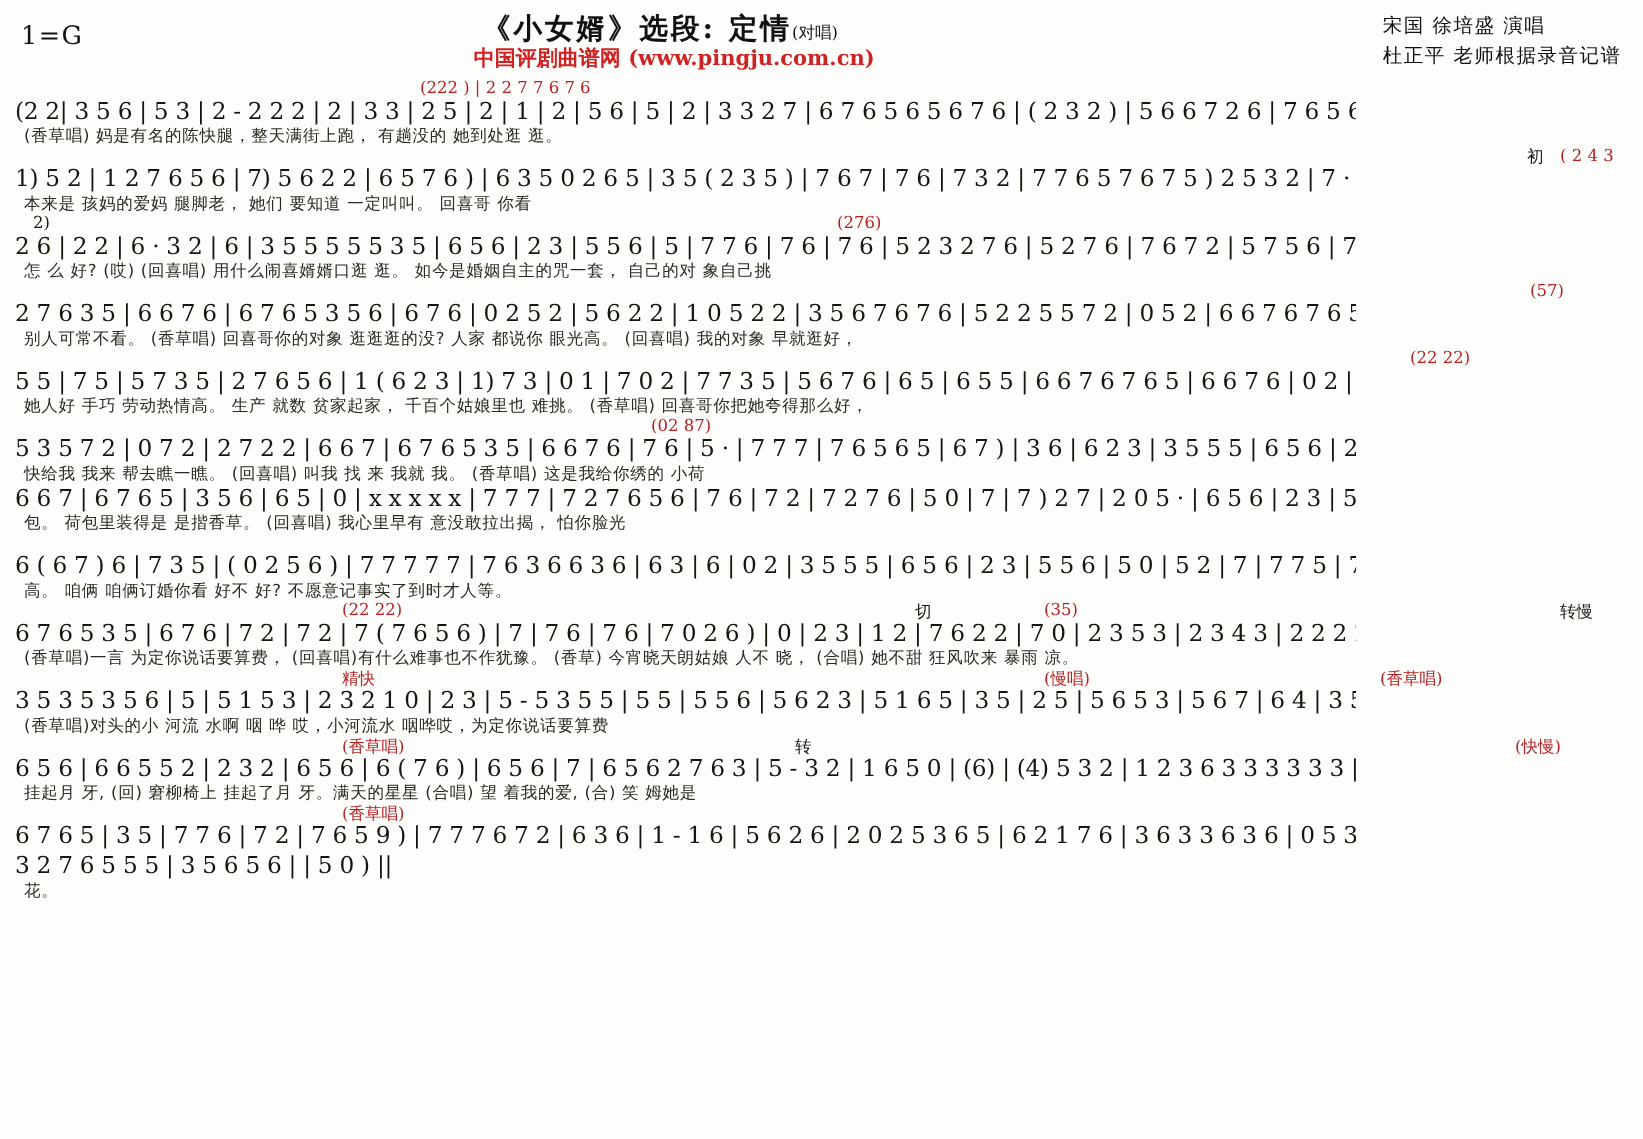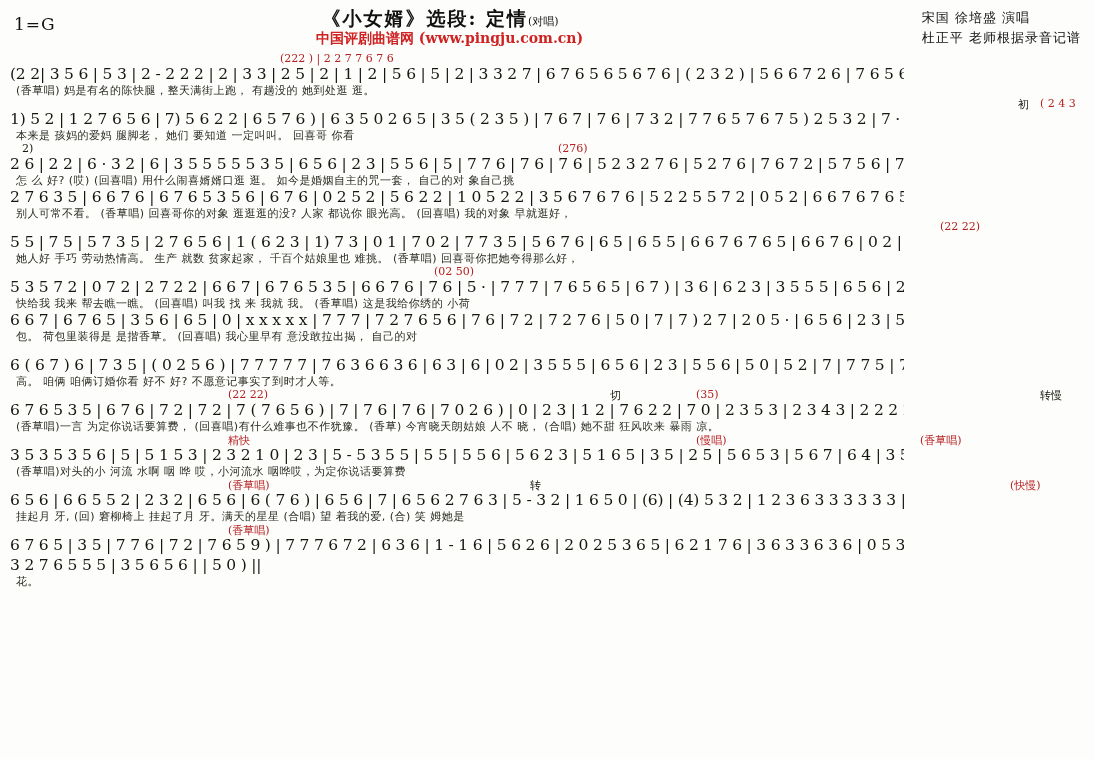--- a/index.html
+++ b/index.html
@@ -158,43 +158,46 @@
     <div class="line">
       <div class="marks">
         <span class="mark ink" style="left:12px">2)</span>
         <span class="mark" style="left:548px">(276)</span>
       </div>
       <div class="notes">2 6 | 2 2 | 6 · 3 2 | 6 | 3 5 5 5 5  5 3 5 | 6 5 6 | 2 3 | 5 5 6 | 5 | 7 7 6 | 7 6 | 7 6 | 5 2 3 2 7 6 | 5 2 7 6 | 7 6 7 2 | 5 7 5 6 | 7 ( 7 6 5 6 ) | 7 7 3 5 | 0 7 6 7 | 7 6 6 5 7 |</div>
       <div class="lyrics">怎 么  好? (哎)                    (回喜唱)  ⽤什么闹喜婿婿口逛  逛。        如今是婚姻自主的咒一套，         自己的对 象自己挑</div>
     </div>
 
     <div class="line">
+      <div class="marks">
+        <span class="mark" style="left:1010px">(57)</span>
+      </div>
       <div class="notes">2 7 6 3 5 | 6 6 7 6 | 6 7 6 5 3 5 6 | 6 7 6 | 0 2 5 2 | 5 6 2 2 | 1 0 5 2 2 | 3 5 6 7 6 7 6 | 5 2 2 5 5 7 2 | 0 5 2 | 6 6 7 6 7 6 5 6 5 6 | 6 6 7 6 | 0 5 6 7 0 7 | 0 3 7 6 7 3 5  5 6 7 6 |</div>
       <div class="lyrics">别人可常不看。           (香草唱)  回喜哥你的对象 逛逛逛的没?             人家  都说你  眼光高。           (回喜唱)  我的对象  早就逛好，</div>
     </div>
 
     <div class="line">
       <div class="marks">
         <span class="mark" style="left:930px">(22  22)</span>
       </div>
       <div class="notes">5 5 | 7 5 | 5 7 3 5 | 2 7 6 5 6 | 1 ( 6 2 3 | 1) 7 3 | 0 1 | 7 0 2 | 7 7 3 5 | 5 6 7 6 | 6 5 | 6 5 5 | 6 6 7 6 7 6 5 | 6 6 7 6 | 0 2 | 5 2 | 2 5 | 5 7 2 | 1 0 5 | 5 6 7 6 |</div>
       <div class="lyrics">她人好  手巧  劳动热情高。                生产 就数  贫家起家，     千百个姑娘里也  难挑。       (香草唱) 回喜哥你把她夸得那么好，</div>
     </div>
 
     <div class="line">
       <div class="marks">
-        <span class="mark" style="left:424px">(02  50)</span>
+        <span class="mark" style="left:424px">(02  87)</span>
       </div>
       <div class="notes">5 3 5 7 2 | 0 7 2 | 2 7 2 2 | 6 6 7 | 6 7 6 5 3 5 | 6 6 7 6 | 7 6 | 5 · | 7 7 7 | 7 6 5 6 5 | 6 7 ) | 3 6 | 6 2 3 | 3 5 5 5 | 6 5 6 | 2 3 | 5 5 6 | 5 5 | x x | x x x x | 0 5 2 |</div>
       <div class="lyrics">快给我    我来  帮去瞧一瞧。                 (回喜唱)  叫我 找 来                          我就  我。           (香草唱) 这是我给你绣的    小荷</div>
     </div>
 
     <div class="line">
       <div class="notes">6 6 7 | 6 7 6 5 | 3 5 6 | 6 5 | 0 | x x x x x | 7 7 7 | 7 2 7 6 5 6 | 7 6 | 7 2 | 7 2 7 6 | 5 0 | 7 | 7 ) 2 7 | 2 0 5 · | 6 5 6 | 2 3 | 5 5 6 | 5 5 7 5 | 6 7 5 6 | 7 | 7 2 5 | 7 0 5 | 5 | 6 0 1 | 7 6 5 7 |</div>
-      <div class="lyrics">包。                        荷包里装得是                                            是揩香草。                 (回喜唱) 我心里早有  意没敢拉出揭，  自己的对</div>
+      <div class="lyrics">包。                        荷包里装得是                                            是揩香草。                 (回喜唱) 我心里早有  意没敢拉出揭，  怕你脸光</div>
     </div>
 
     <div class="line">
       <div class="marks"></div>
       <div class="notes">6 ( 6 7 ) 6 | 7 3 5 | ( 0 2  5 6 ) | 7 7 7 7 7 | 7 6 3 6 6 3 6 | 6 3 | 6 | 0 2 | 3 5 5 5 | 6 5 6 | 2 3 | 5 5 6 | 5 0 | 5 2 | 7 | 7 7 5 | 7 6 2 7 | 6 6 7 6 5 3 5 | 6 5 6 7 6 | 7 6 5 3 5 | 6 5 6 7 |</div>
       <div class="lyrics">高。    咱俩                           咱俩订婚你看  好不  好?                         不愿意记事实了到时才人等。</div>
     </div>
 
     <div class="line">
       <div class="marks">

